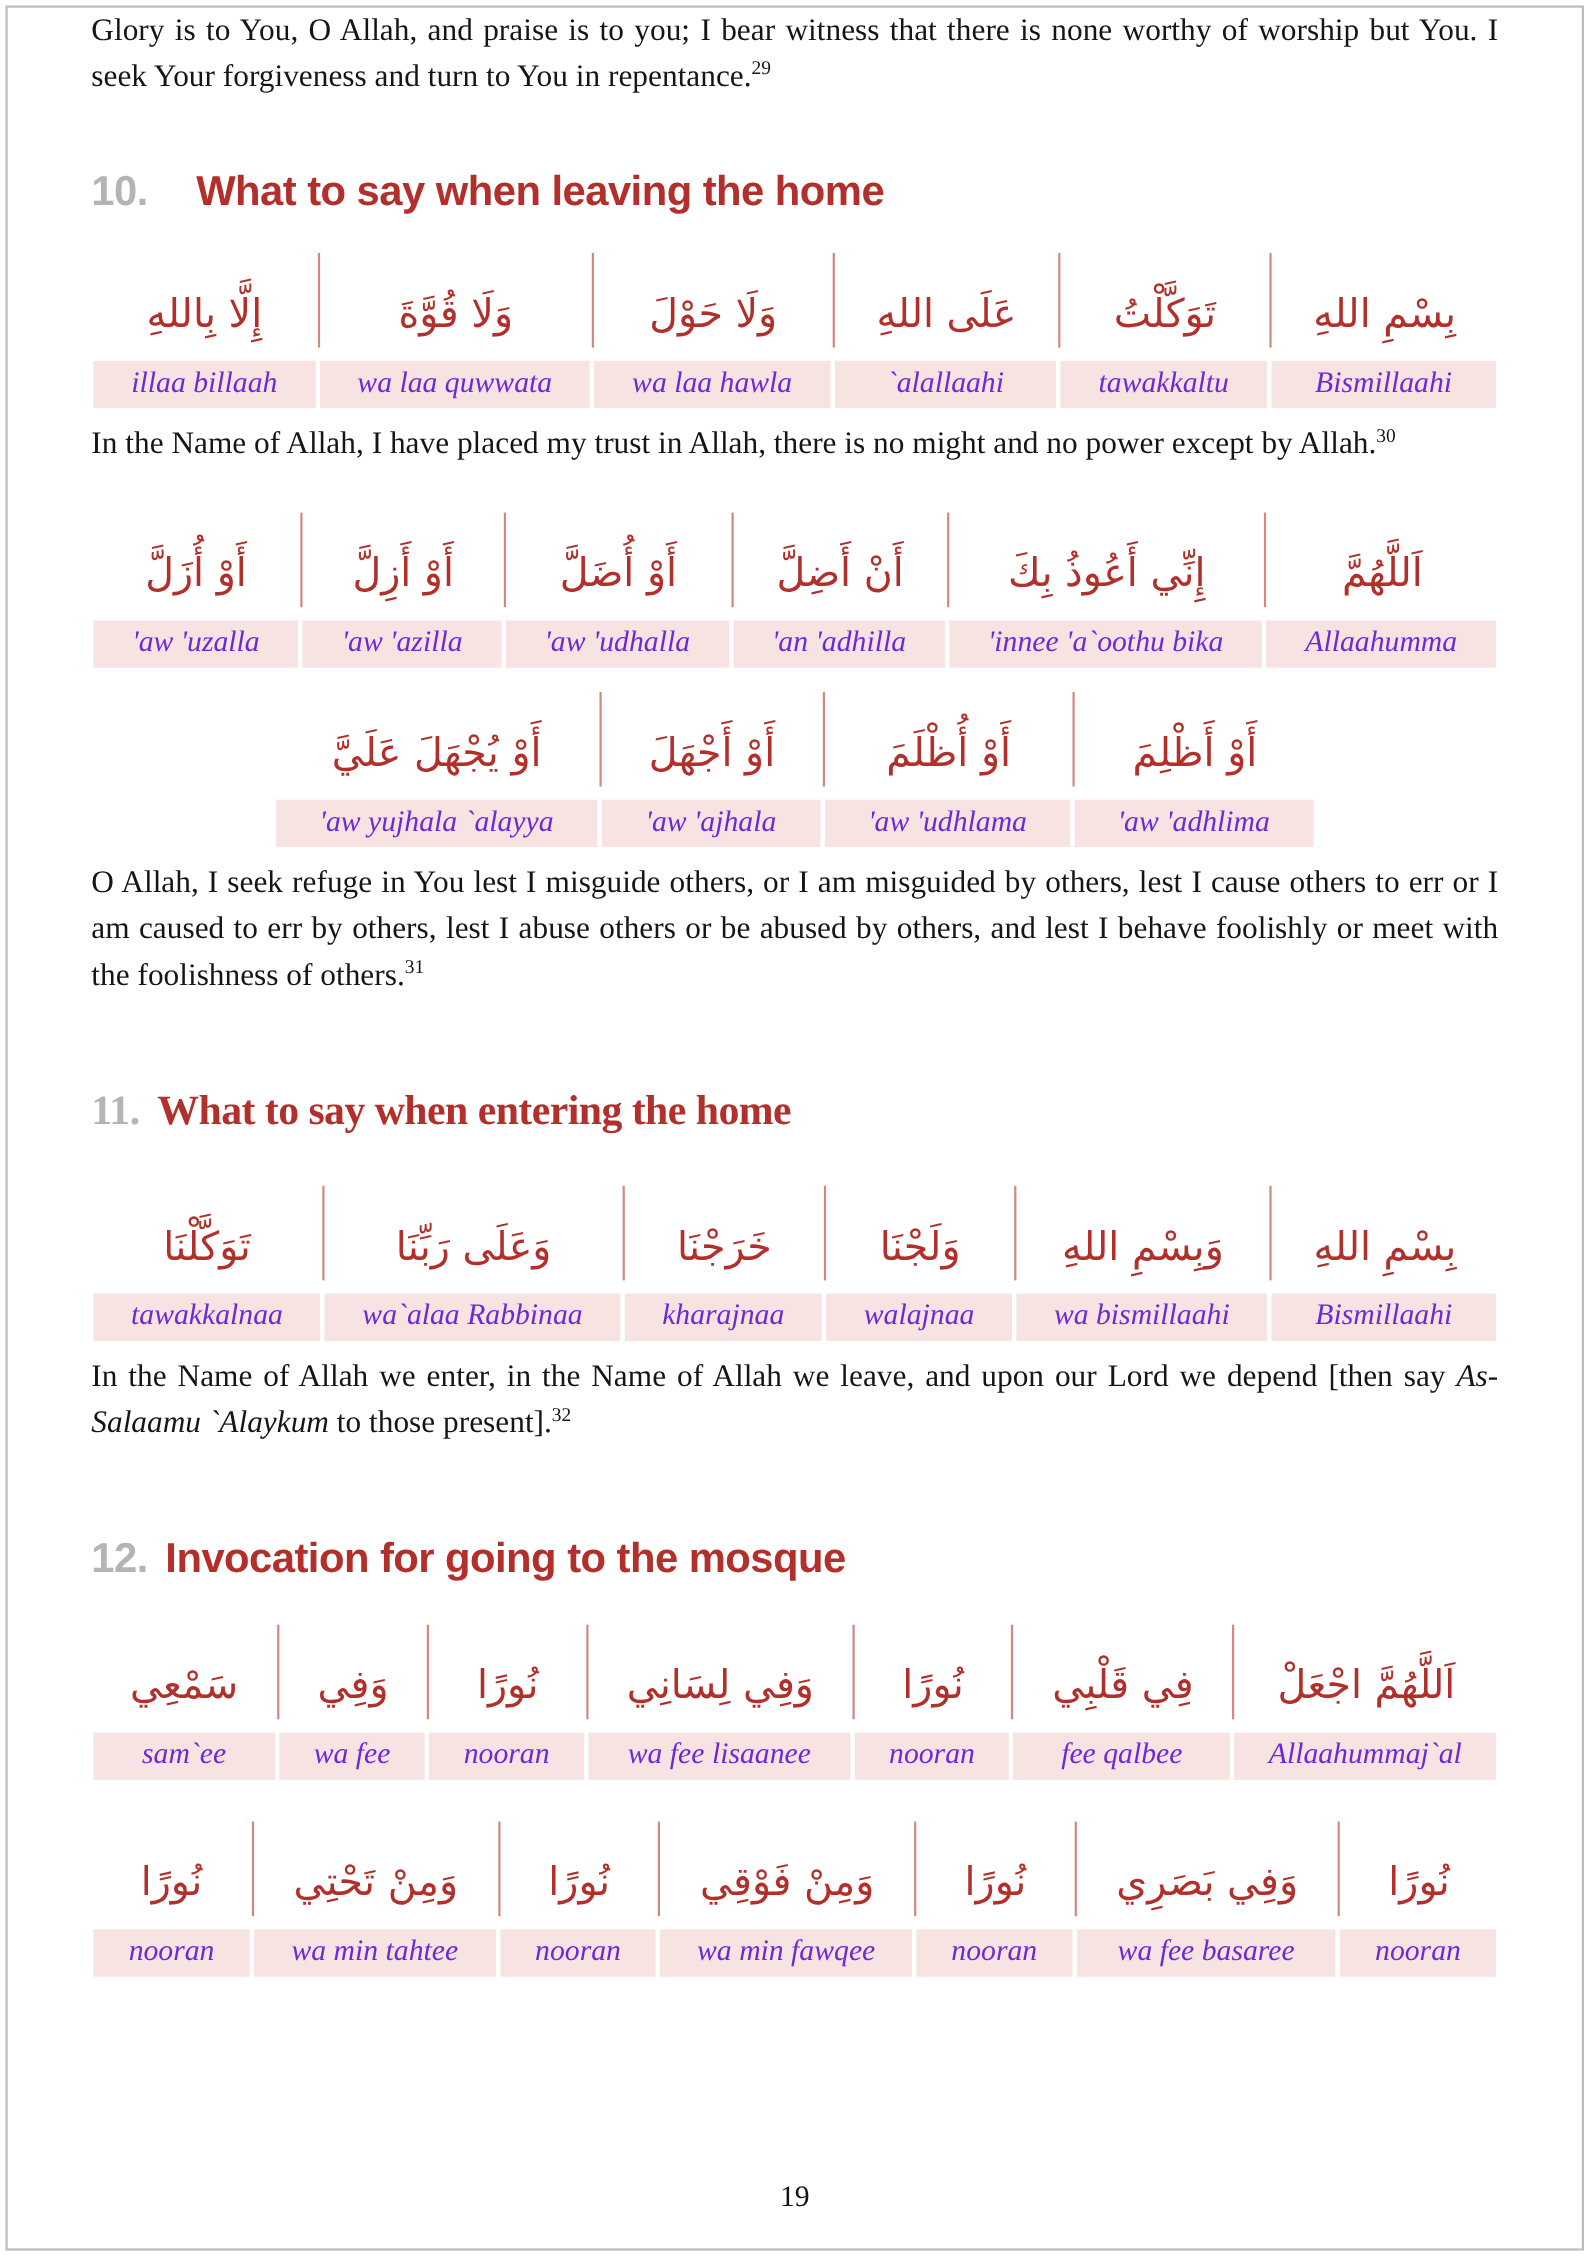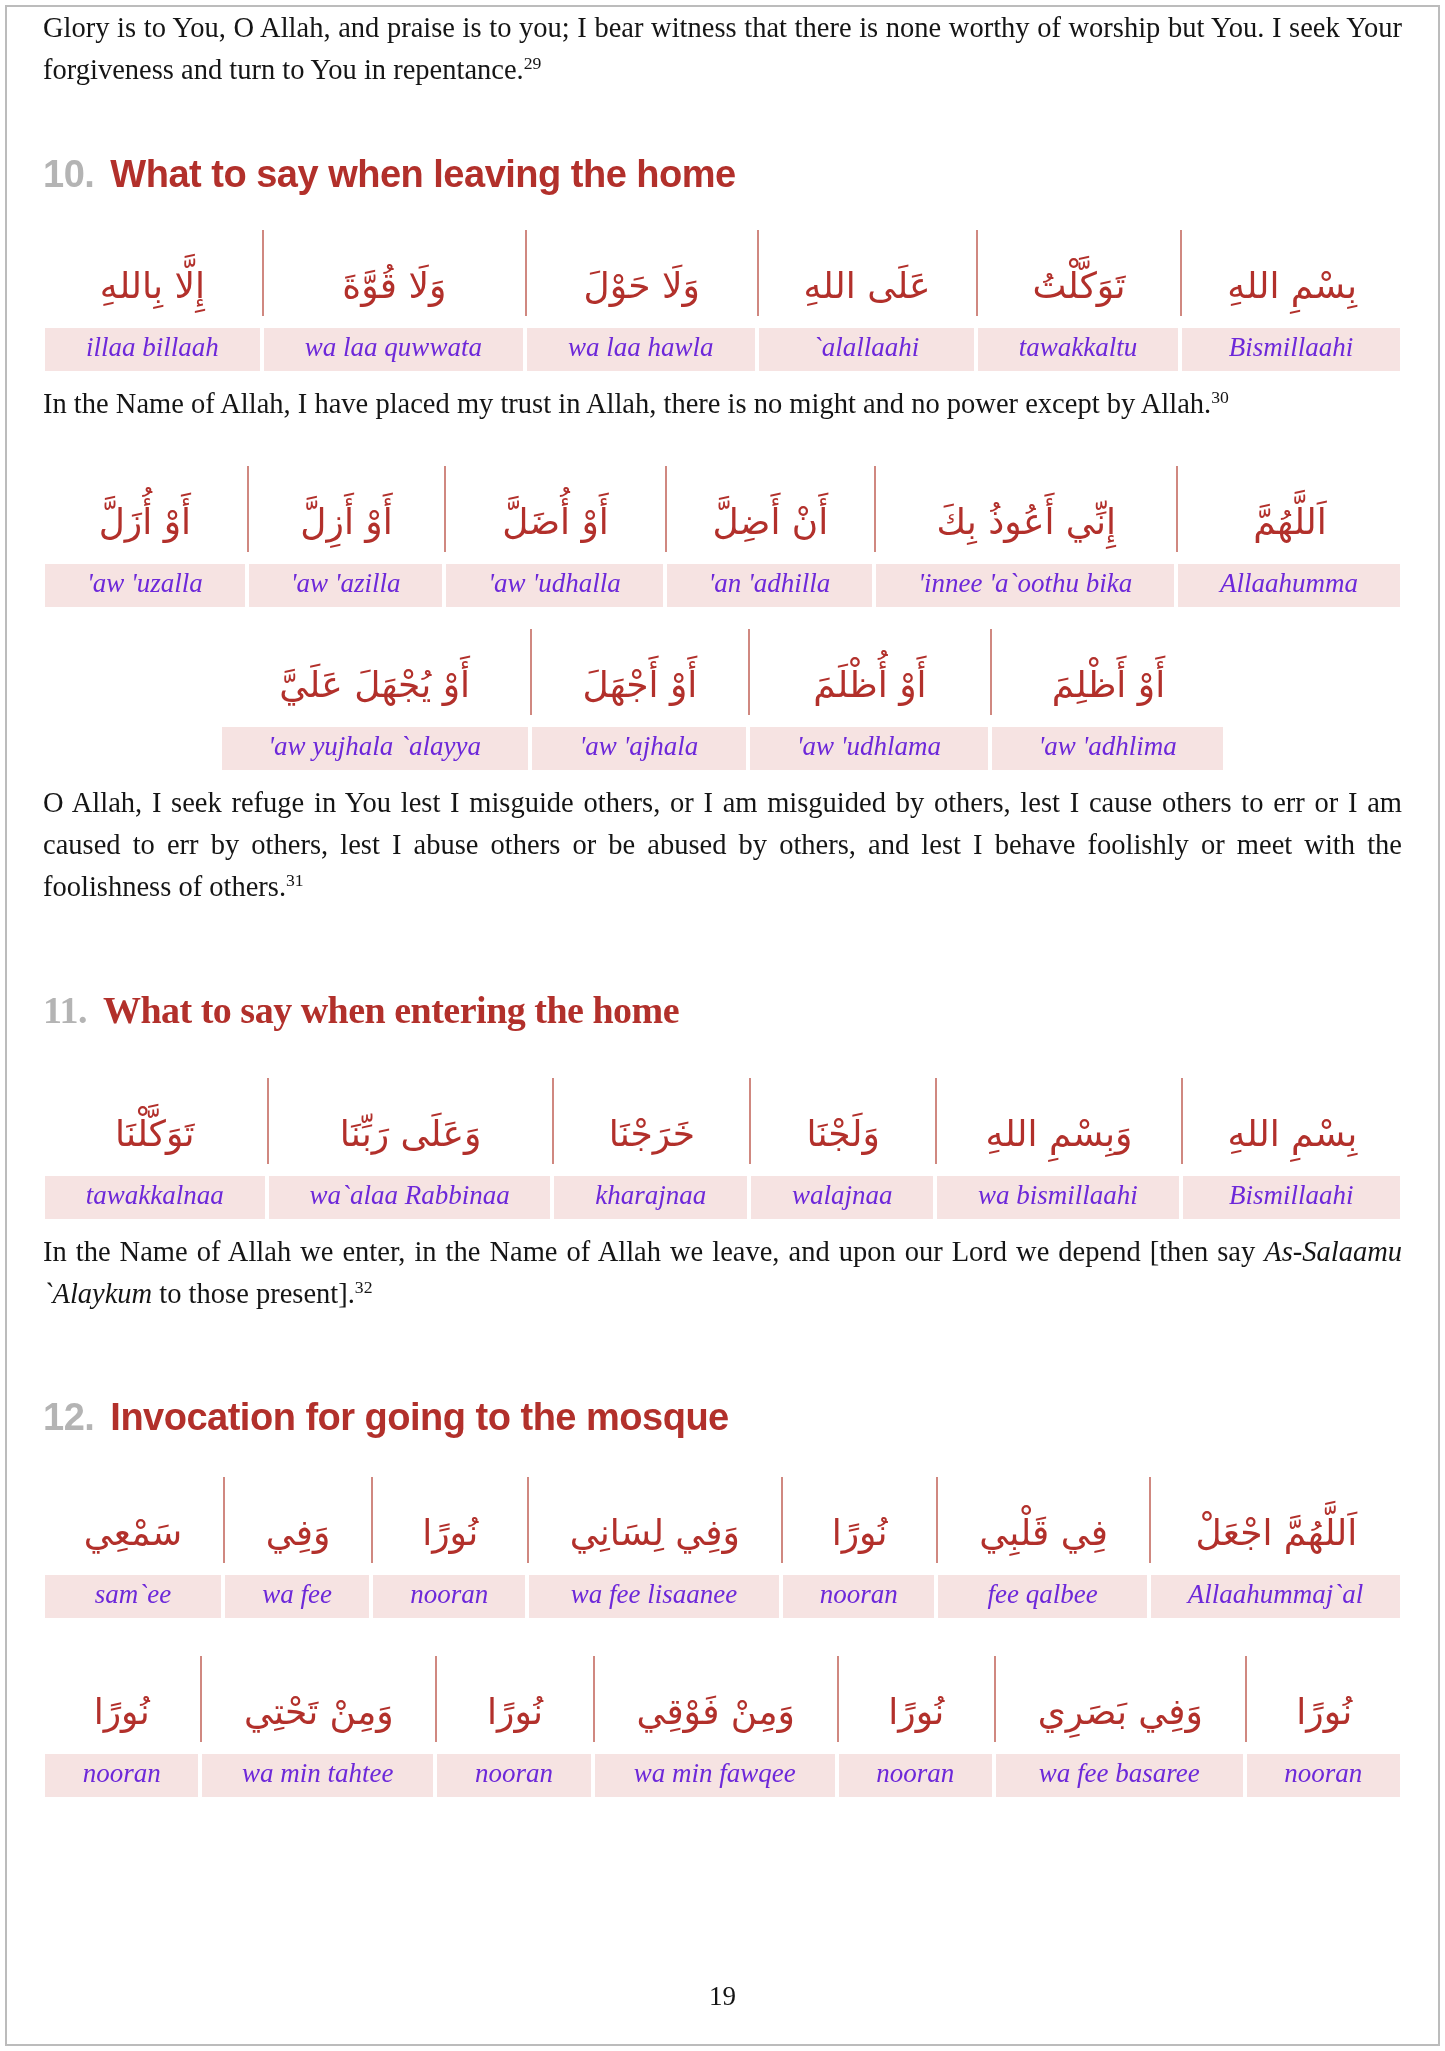--- a/index.html
+++ b/index.html
@@ -10,21 +10,21 @@
     font-family: "Liberation Serif", serif;
     position: relative;
     overflow: hidden;
   }
   .page-frame {
     position: absolute; inset: 5px;
     border: 2px solid #bcbcbc;
     background: #ffffff;
   }
   .content {
-    padding: 0 36px;
+    padding: 0 76px;
   }
   p.body-text {
     font-size: 28.5px;
     line-height: 1.48;
     color: #151515;
     text-align: justify;
     margin: 0;
   }
   p.body-text sup {
     font-size: 0.62em;
@@ -37,21 +37,21 @@
     align-items: baseline;
     font-family: "Liberation Sans", sans-serif;
     font-weight: 700;
     font-size: 38px;
     letter-spacing: -0.5px;
     margin: 0;
   }
   .section-heading .sec-num { color: #b4b4b4; margin-right: 16px; }
   .section-heading .sec-title { color: #b2302b; }
 
-  .h10 { margin-top: 62px; }
+  .h10 { margin-top: 62px; gap: 28px; }
   .h11 { margin-top: 80px; font-family: Liberation Serif, serif; }
   .h12 { margin-top: 80px; }
 
   .dua-row {
     display: flex;
     align-items: stretch;
     justify-content: space-between;
   }
   .dua-row.narrow {
     width: 74%;

